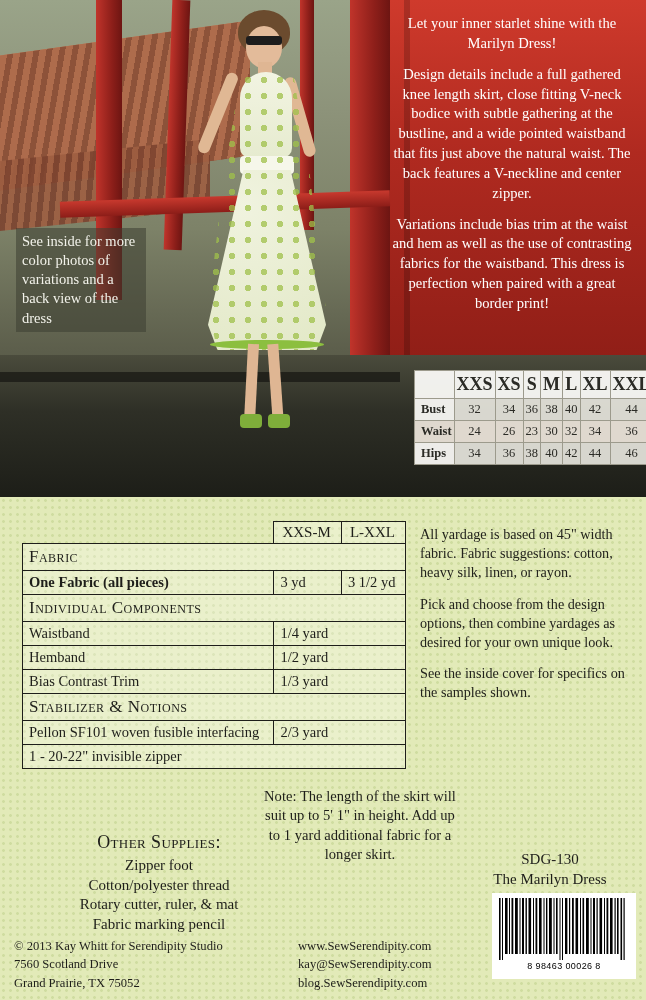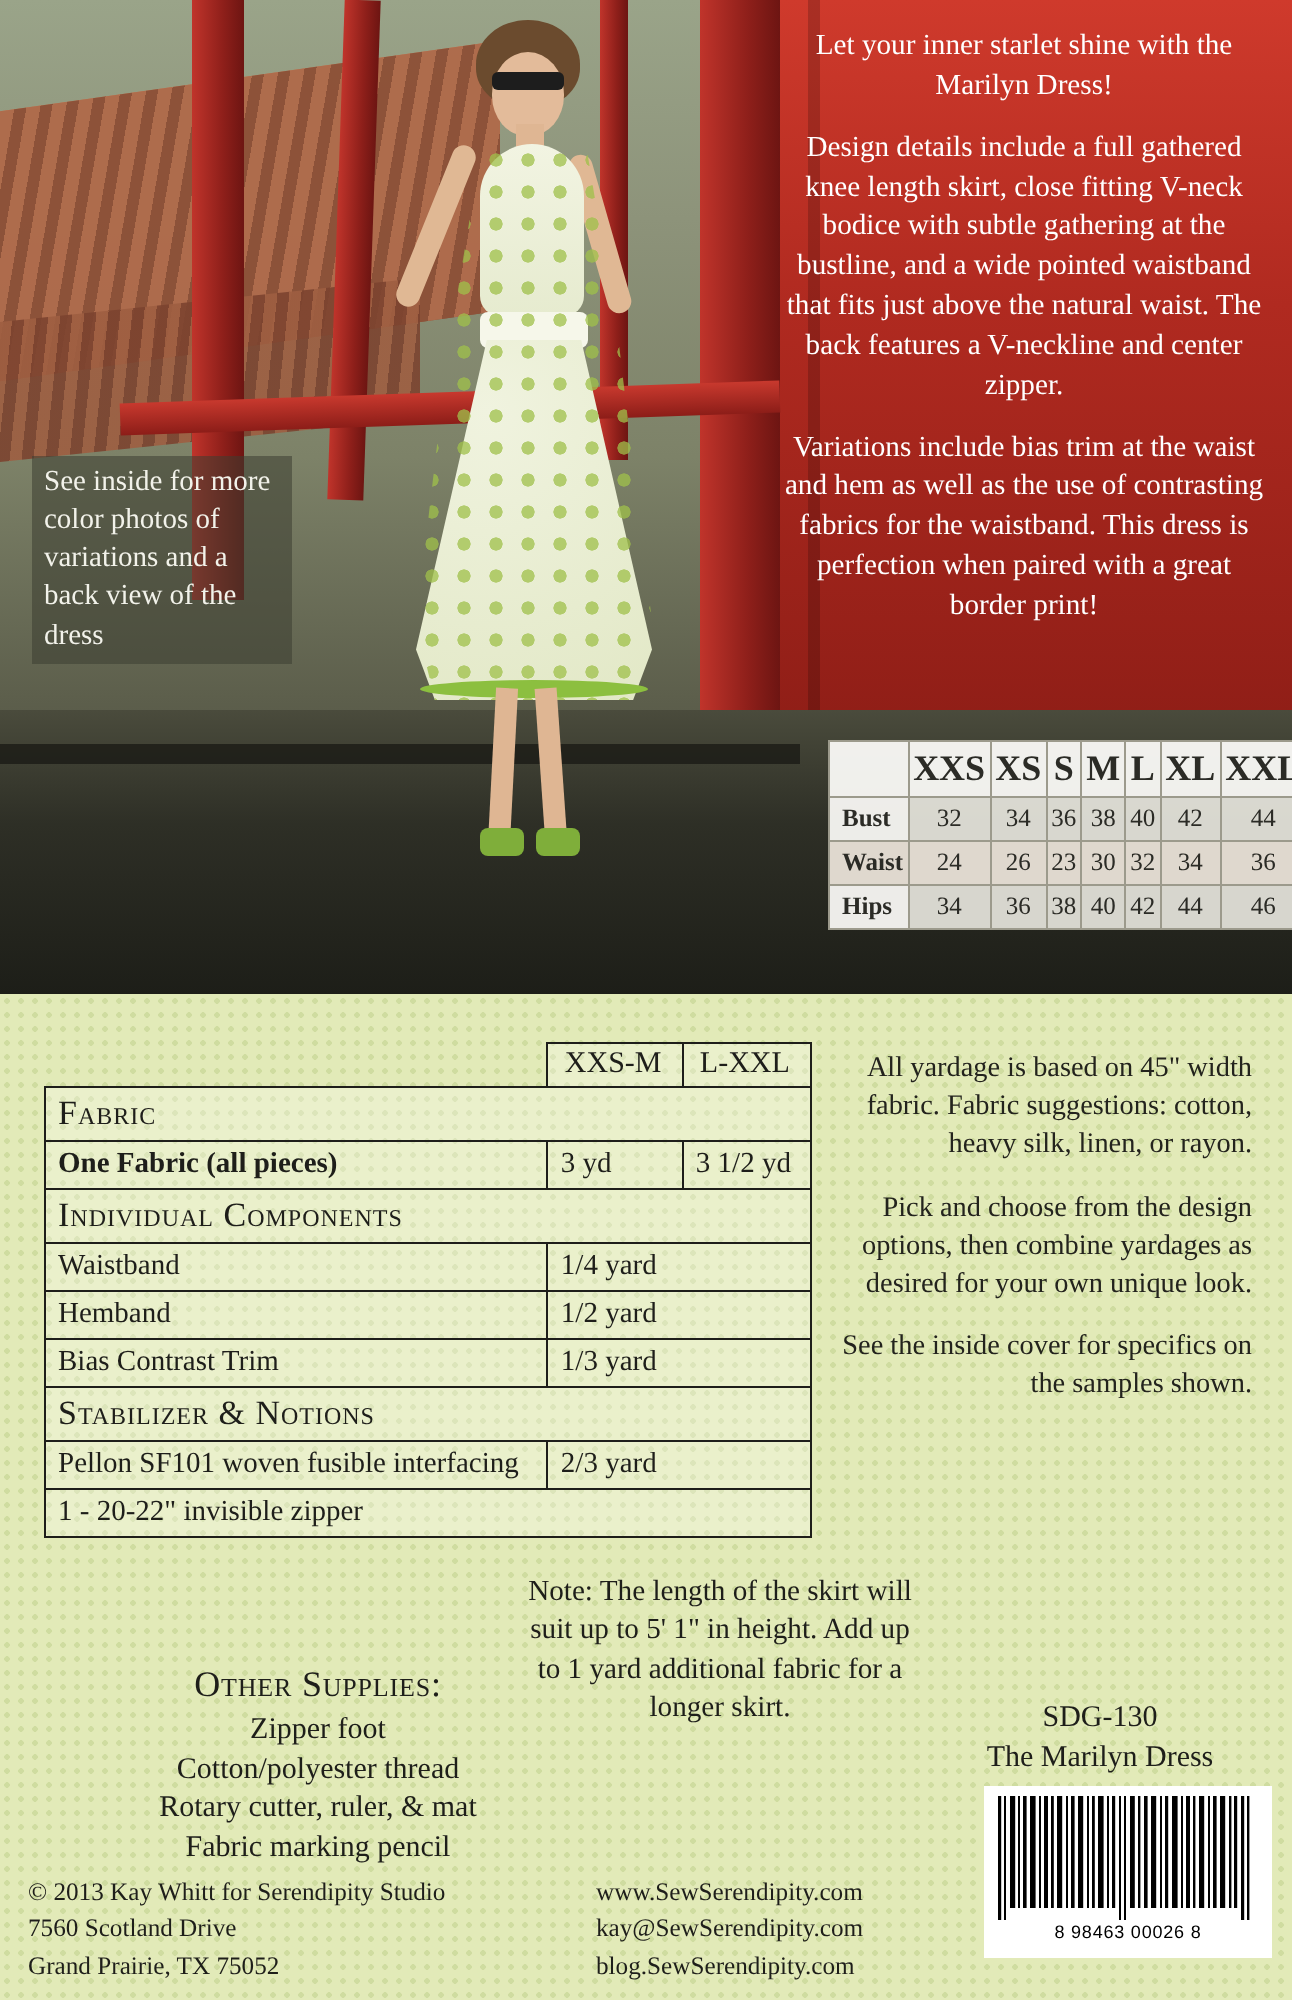--- a/index.html
+++ b/index.html
@@ -186,21 +186,21 @@
   table.yard td.section {
     font-variant: small-caps;
     font-size:17px;
     letter-spacing:.5px;
   }
   table.yard td.bold { font-weight:bold; }
 
   
   .notes {
     position:absolute; left:420px; top:28px; width:206px;
-    text-align:right; font-size:14.2px; line-height:1.35; color:#23231d;
+    text-align:left; font-size:14.2px; line-height:1.35; color:#23231d;
   }
   .notes p { margin:0 0 12px 0; }
 
   
   .supplies { position:absolute; left:44px; top:286px; width:230px; text-align:center; font-size:15px; color:#1e1e1a; line-height:1.3;margin-top:48px;}
   .supplies .hd { font-variant: small-caps; font-size:18px; letter-spacing:.4px; margin-bottom:2px;}
 
   .note-block { position:absolute; left:260px; top:290px; width:200px; font-size:14.6px; line-height:1.32; color:#1e1e1a; text-align:center;}
   .note-block b { font-weight:normal;text-align:center; }
 

